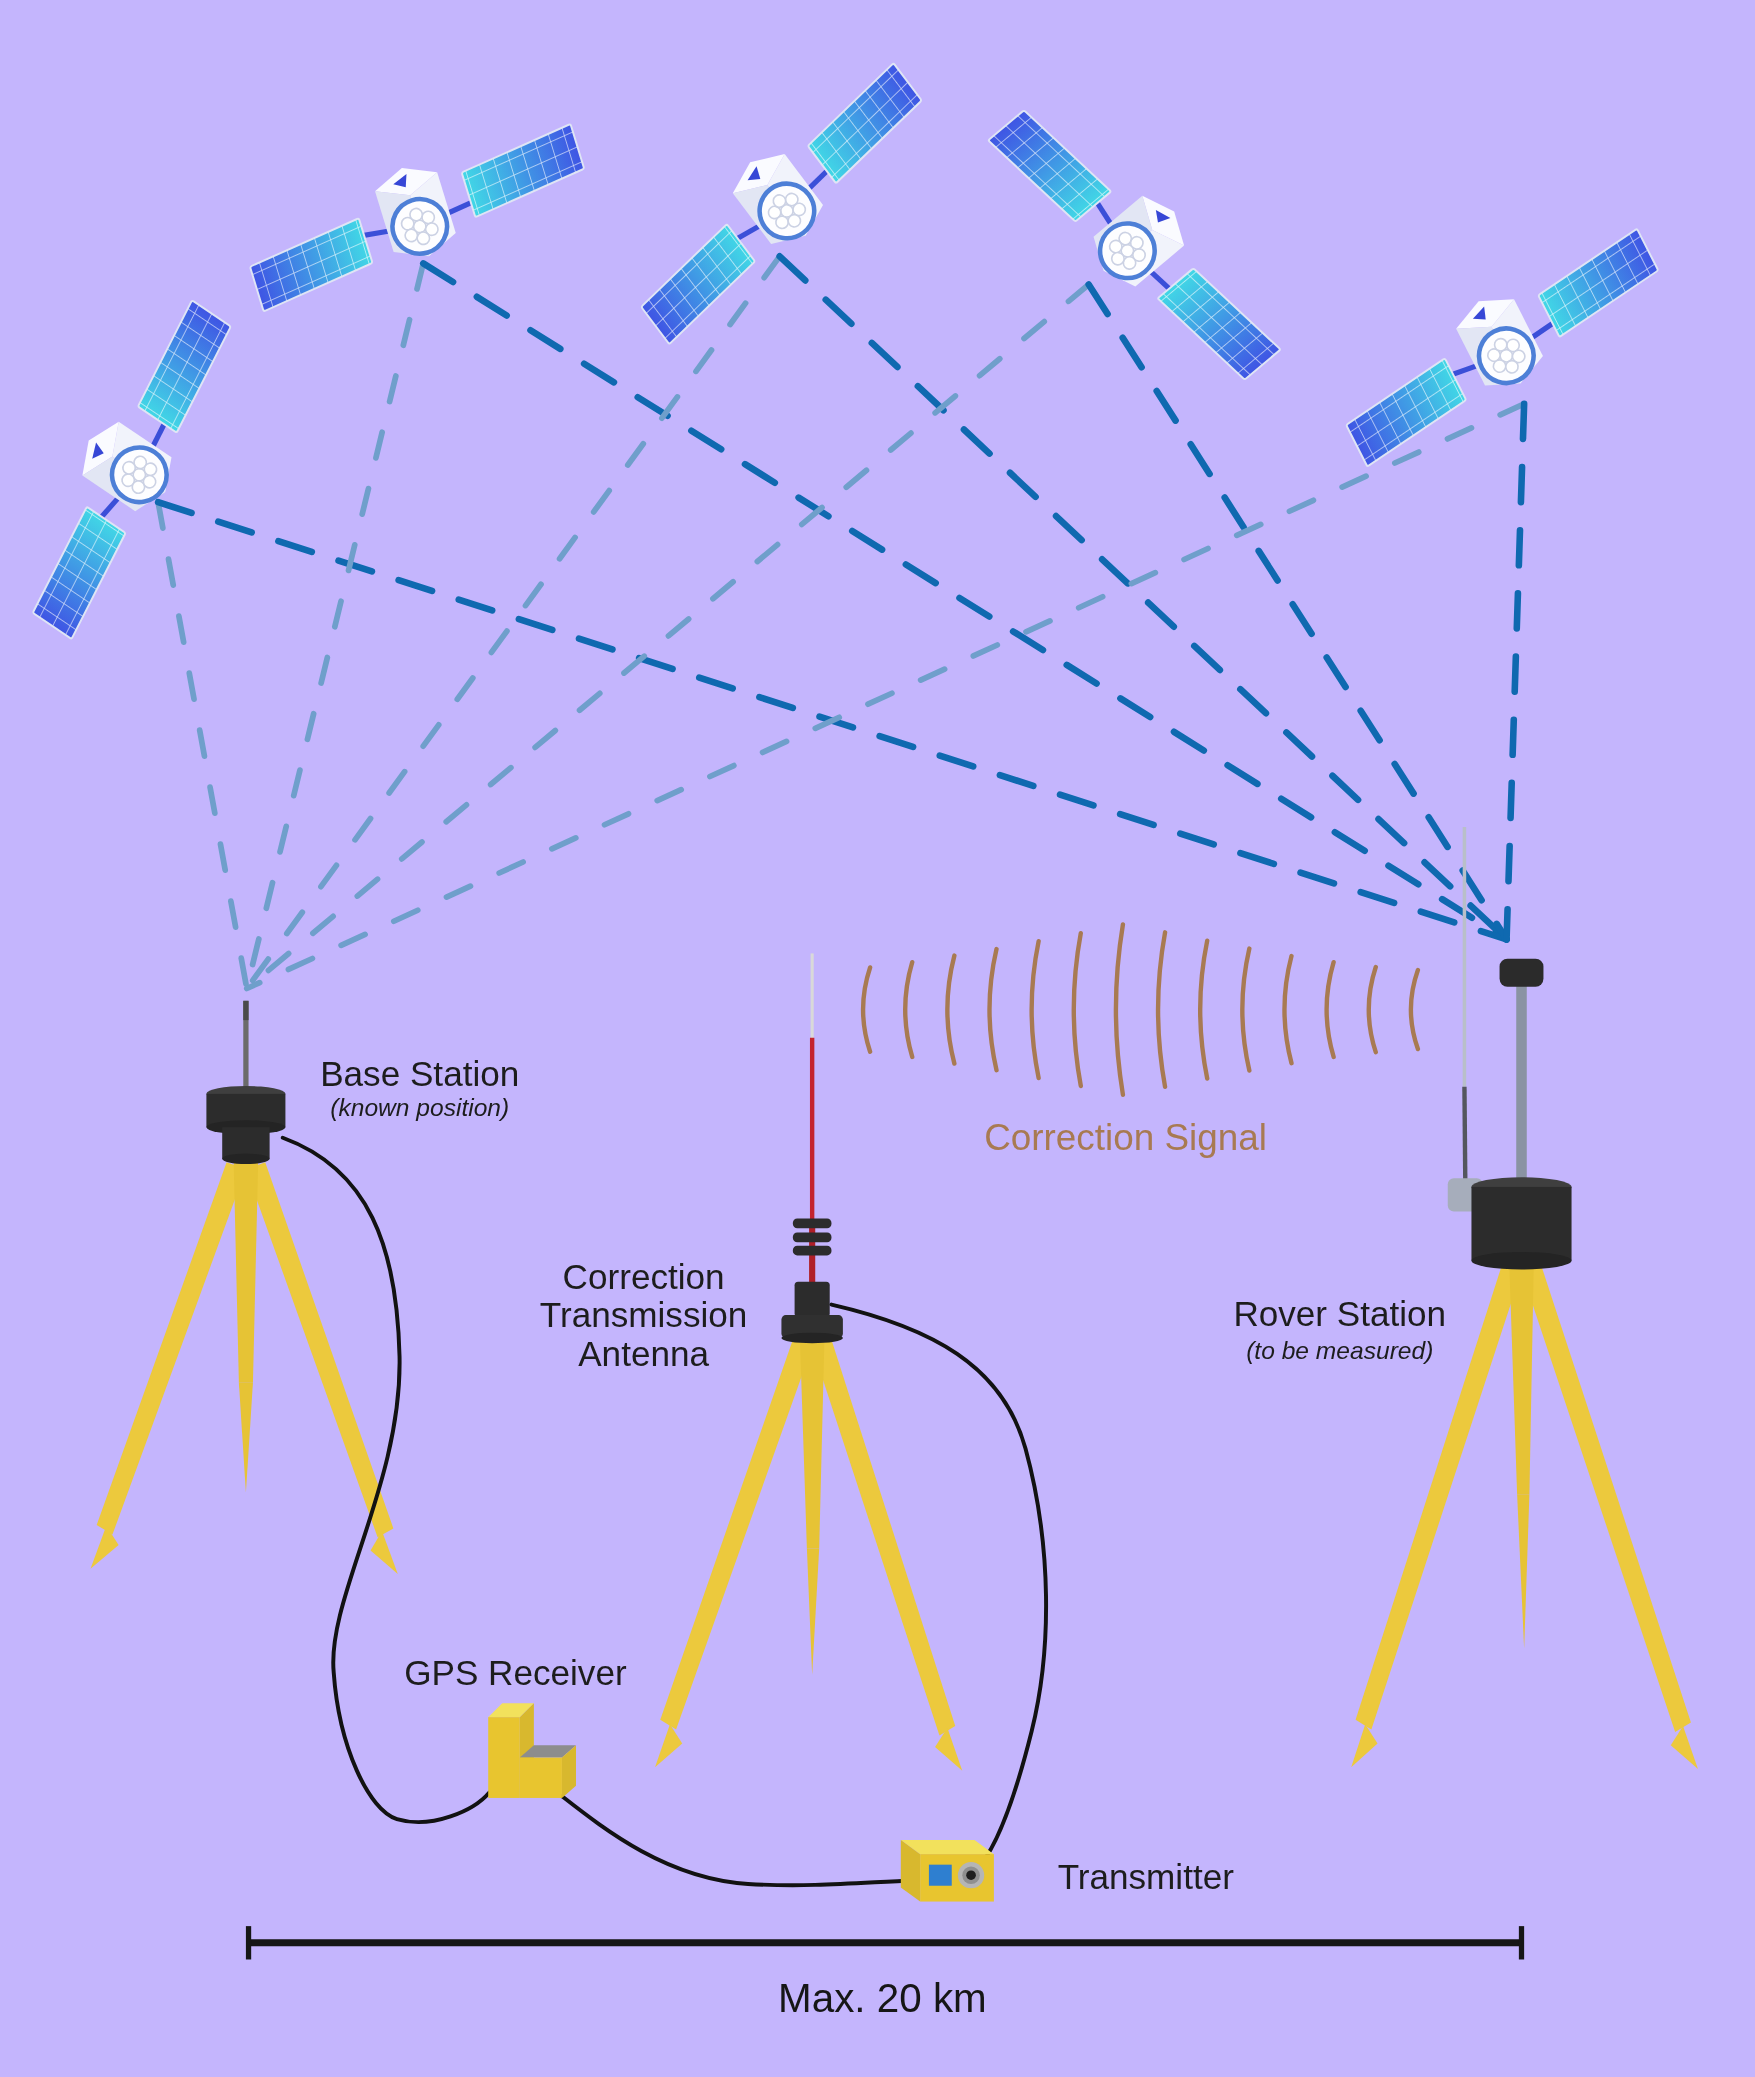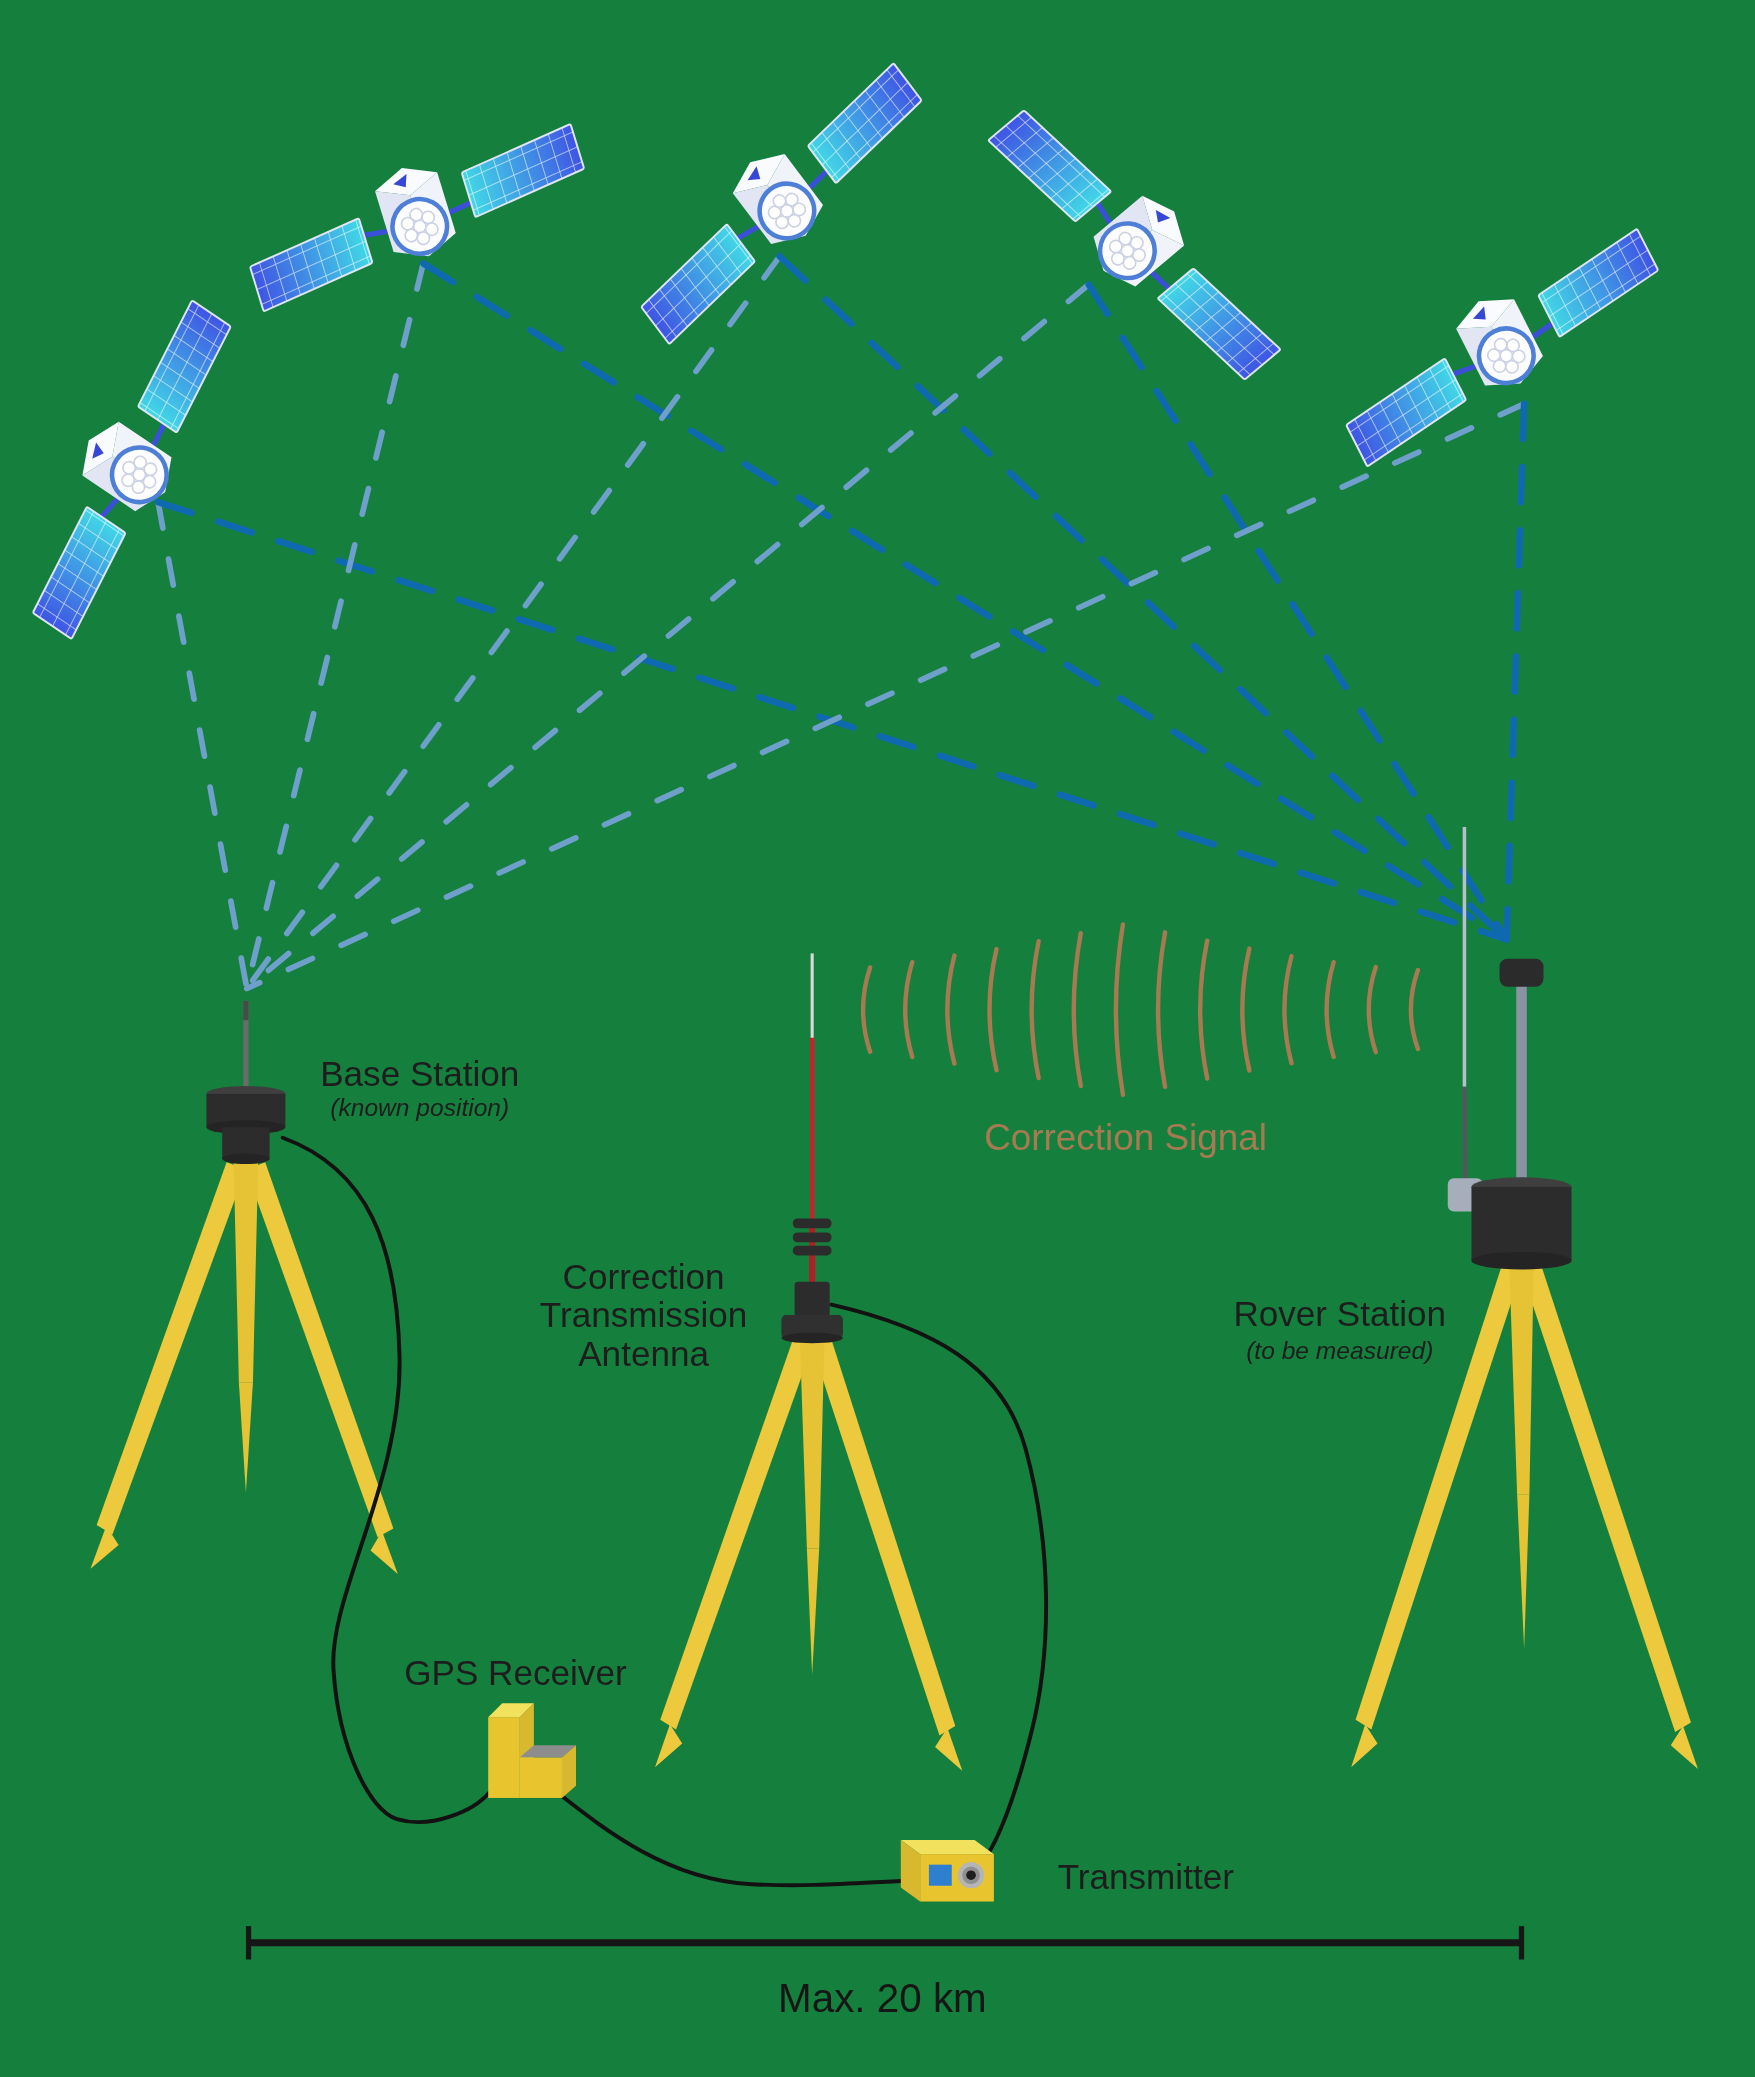--- a/index.html
+++ b/index.html
@@ -1,16 +1,16 @@
 <!DOCTYPE html>
 <html style="font-size:14px"><head>
 <meta charset="utf-8">
 <style>
   html,body{margin:0;padding:0;background:#ffffff;}
-  .stage{position:relative;width:1756px;height:2078px;background:#15803d;overflow:hidden;
+  .stage{position:relative;width:1756px;height:2078px;background:#c4b5fd;overflow:hidden;
          font-family:"Liberation Sans","DejaVu Sans",sans-serif;}
   svg{display:block;}
   text{font-family:"Liberation Sans","DejaVu Sans",sans-serif;}
   .label-main{font-size:40px;fill:#1d1d1d;}
   .label-note{font-size:28px;fill:#1d1d1d;font-style:italic;}
   .label-signal{font-size:42px;}
   .label-scale{font-size:46px;fill:#161616;}
 </style>
 </head>
 <body>

